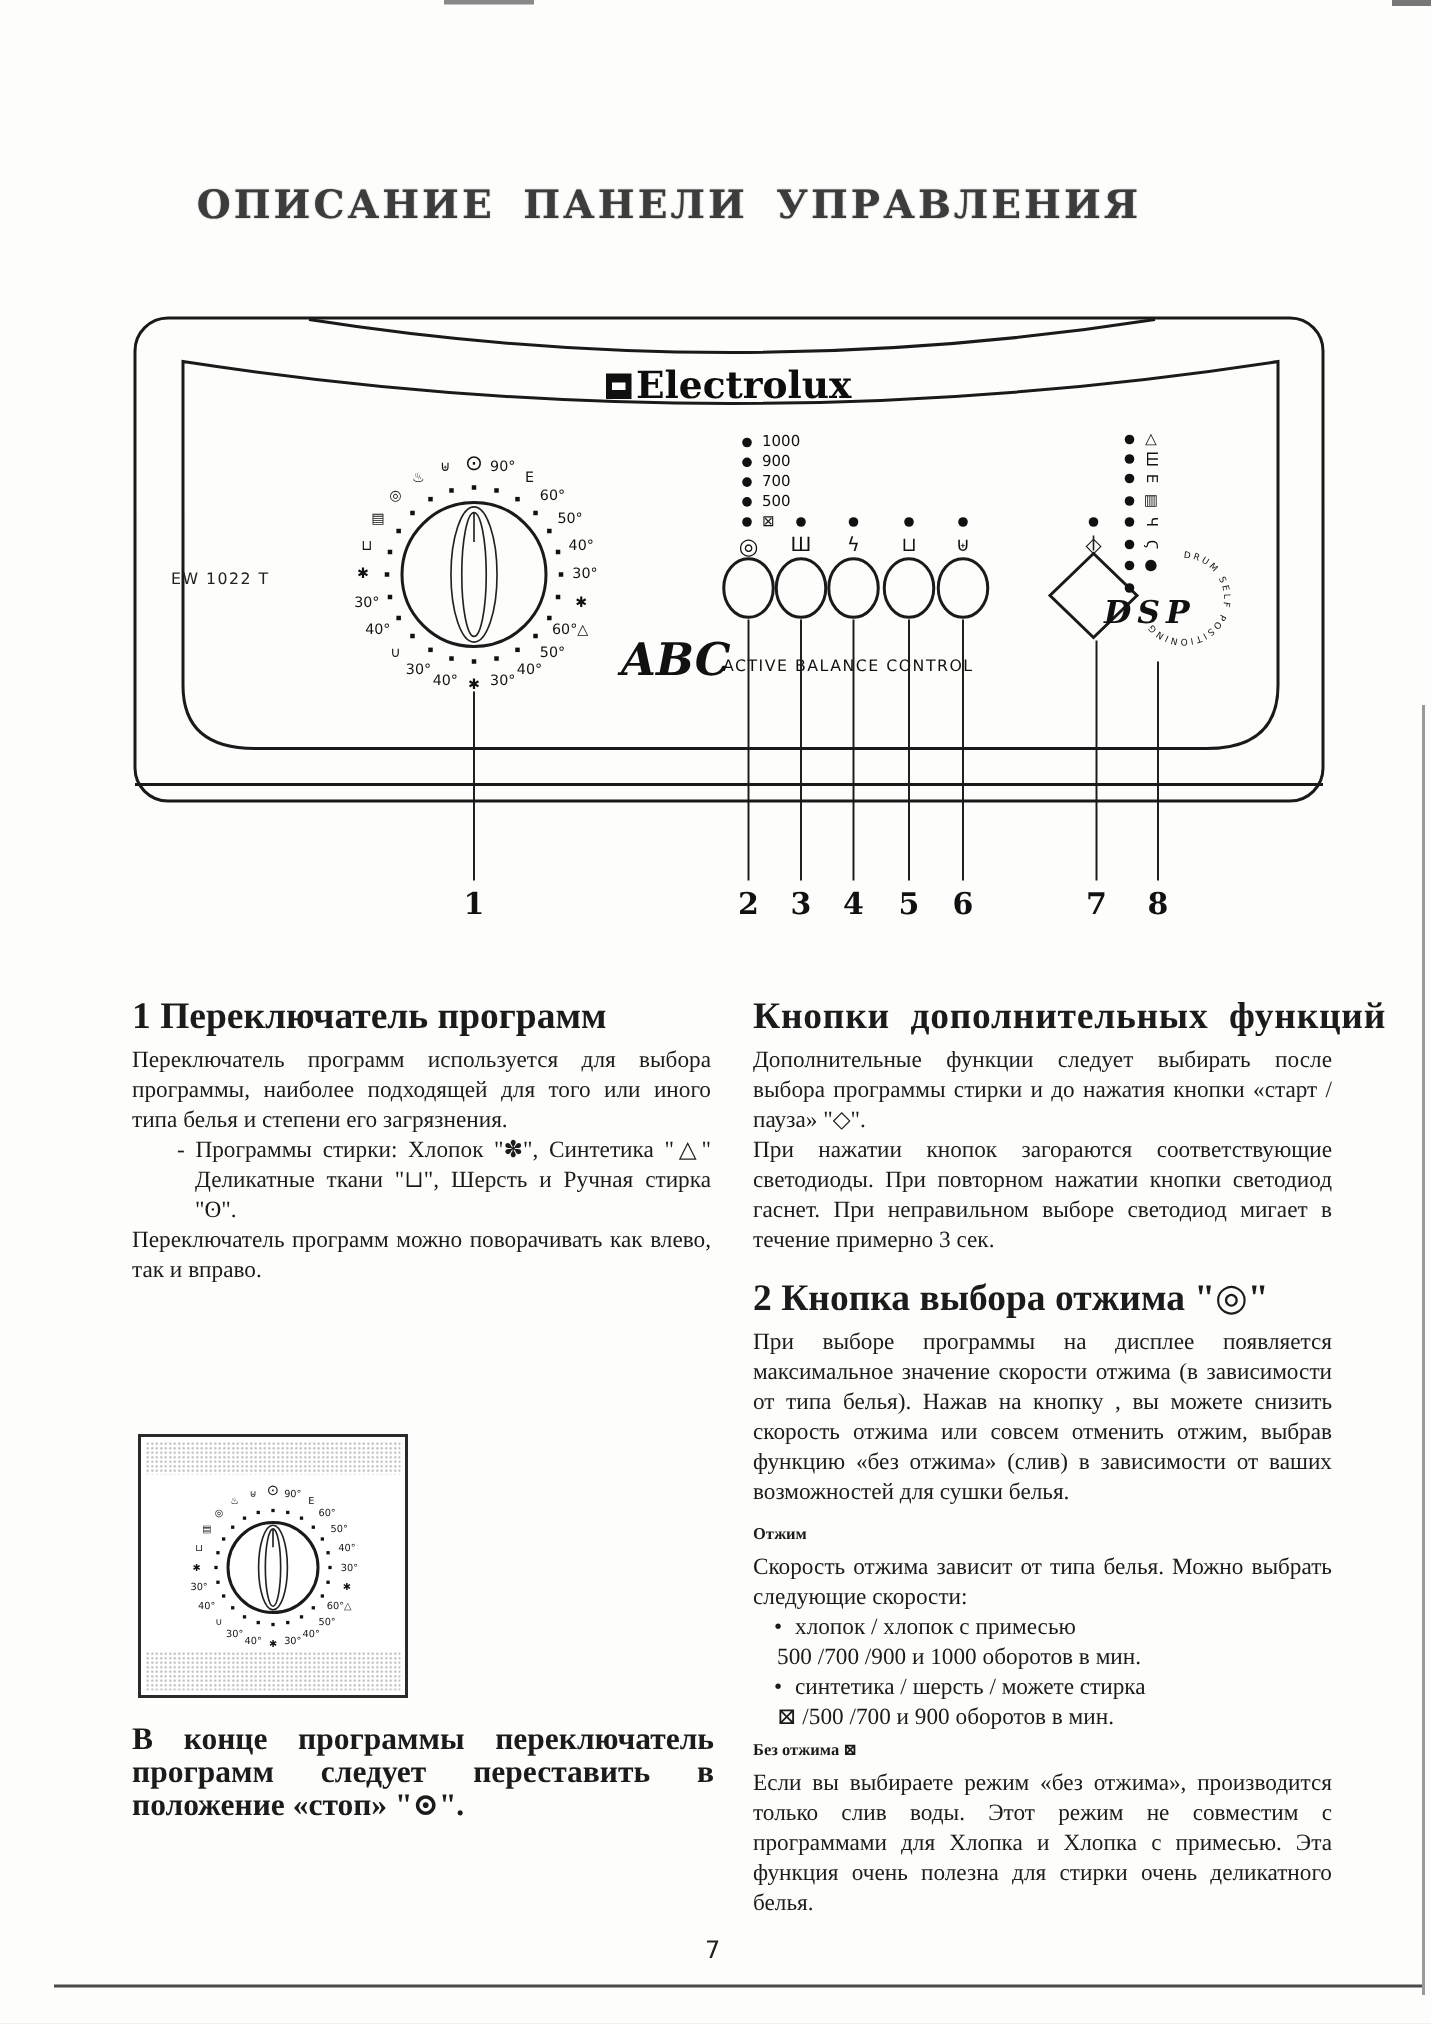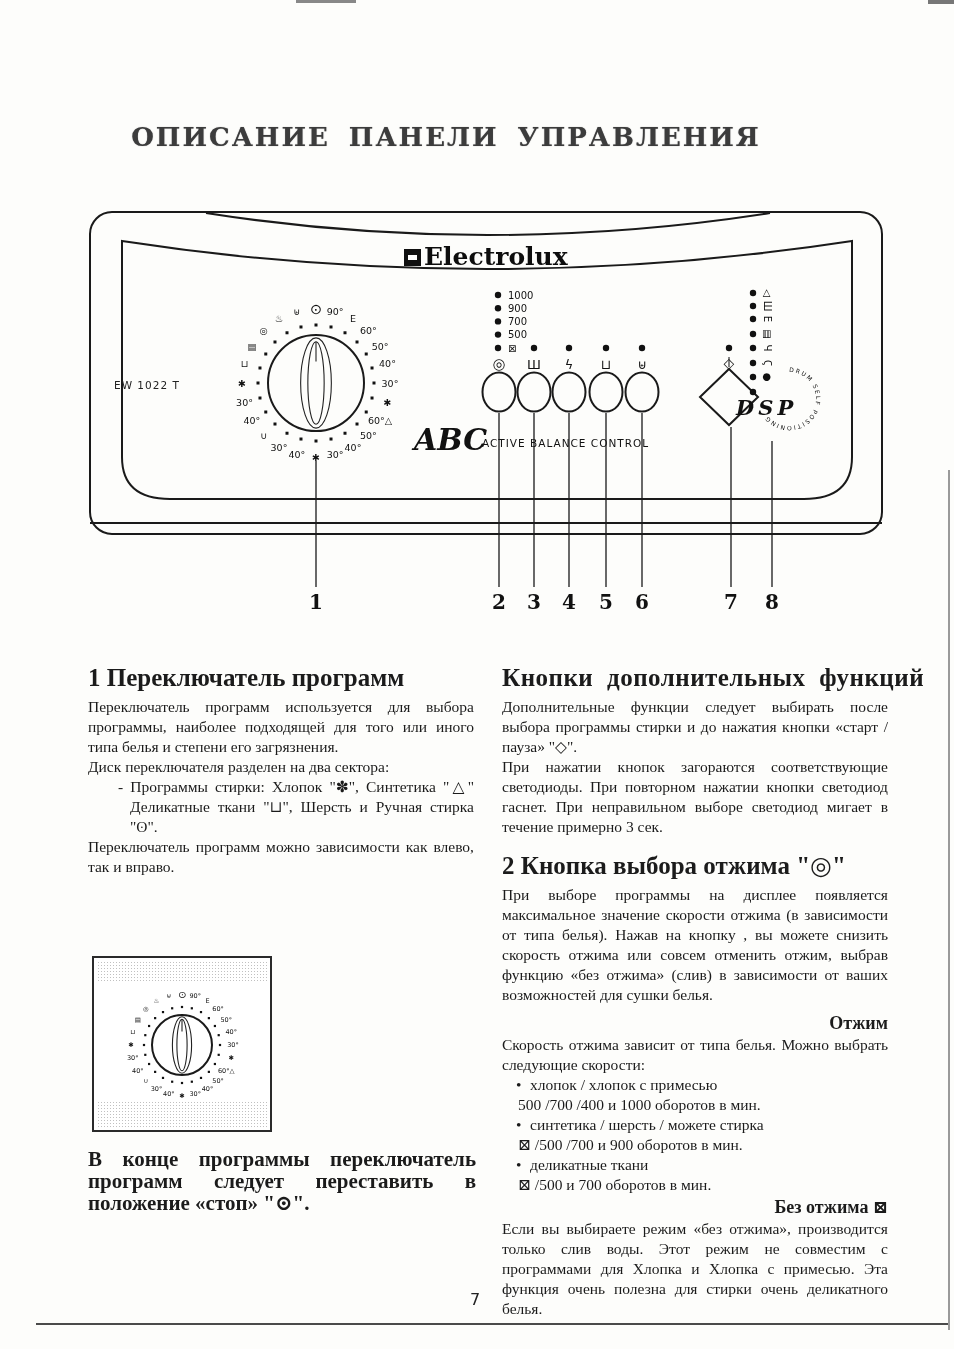--- a/index.html
+++ b/index.html
@@ -30,21 +30,21 @@
   .abcsub{font-family:"DejaVu Sans",sans-serif;font-size:10.5px;letter-spacing:1px;fill:#111;}
   .dsp{font-family:"DejaVu Serif",serif;font-style:italic;font-weight:700;font-size:21px;letter-spacing:4px;fill:#111;}
   .ring{font-family:"DejaVu Sans",sans-serif;font-size:6px;letter-spacing:1.6px;fill:#111;}
   .callnum{font-family:"DejaVu Serif",serif;font-weight:700;font-size:20px;text-anchor:middle;fill:#111;}
   
   .col{position:absolute;width:386px;font-size:15.5px;line-height:20px;text-align:justify;}
   #col-left{left:88px;top:665px;}
   #col-right{left:502px;top:665px;}
   .h-big{font-size:25px;line-height:26px;font-weight:700;margin:0 0 6px 0;text-align:left;}
   .h-wide{letter-spacing:.5px;word-spacing:7px;white-space:nowrap;text-align:center;}
-  .h-sub{font-size:18px;font-weight:700;margin:8px 0 2px 0;text-align:right;}
+  .h-sub{font-size:11px;font-weight:700;margin:8px 0 2px 0;text-align:left;}
   .col p{margin:0 0 0 0;}
   .gap12{margin-top:12px;} .gap16{margin-top:16px;} .gap8{margin-top:8px;} .gap6{margin-top:2px;}
   .sector-list{margin:0;padding:0 0 0 42px;list-style:none;}
   .sector-list li{text-indent:-12px;}
   .bullet-list{margin:0;padding:0 0 0 28px;list-style:none;text-align:left;}
   .bullet-list li::before{content:"•";position:absolute;margin-left:-14px;}
   .bullet-list li{position:relative;}
   .bullet-list .speeds{display:block;margin-left:-12px;}
   .bold-note{position:absolute;left:88px;top:1148px;width:388px;font-weight:700;
     font-size:21px;line-height:22px;text-align:justify;}
@@ -226,25 +226,24 @@
         <line x1="645" y1="222" x2="645" y2="382" class="cline"></line>
         <text x="645" y="404" class="callnum">7</text>
         <line x1="686" y1="236" x2="686" y2="382" class="cline"></line>
         <text x="686" y="404" class="callnum">8</text>
       </g>
   </svg>
 
   <div class="col" id="col-left">
     <div class="h-big">1 Переключатель программ</div>
     <p>Переключатель программ используется для выбора программы, наиболее подходящей для того или иного типа белья и степени его загрязнения.</p>
-    <p class="gap16">Диск переключателя разделен на два сектора:</p>
     <ul class="sector-list">
       <li>-  Программы стирки: Хлопок "✽", Синтетика "△" Деликатные ткани "⊔", Шерсть и Ручная стирка "ʘ".</li>
     </ul>
-    <p class="gap8">Переключатель программ можно зависимости как влево, так и вправо.</p>
+    <p class="gap8">Переключатель программ можно поворачивать как влево, так и вправо.</p>
   </div>
 
   <div id="dial-image-box">
     <div class="noise top"></div>
     <svg id="mini" width="176" height="124" viewBox="0 0 176 124">
       <g id="dial-mini">
           <circle cx="88" cy="62" r="30" class="ln"></circle>
           <ellipse cx="88" cy="62" rx="9.6" ry="28.2" class="lnthin"></ellipse>
           <ellipse cx="88" cy="62" rx="5.1000000000000005" ry="25.8" class="lnthin"></ellipse>
           <line x1="88" y1="36.2" x2="88" y2="48.5" class="lnthin"></line>
@@ -307,30 +306,26 @@
     <div class="h-big h-wide">Кнопки дополнительных функций</div>
     <p>Дополнительные функции следует выбирать после выбора программы стирки и до нажатия кнопки «старт / пауза» "◇".</p>
     <p class="gap12">При нажатии кнопок загораются соответствующие светодиоды. При повторном нажатии кнопки светодиод гаснет. При неправильном выборе светодиод мигает в течение примерно 3 сек.</p>
     <div class="h-big gap16">2 Кнопка выбора отжима "◎"</div>
     <p>При выборе программы на дисплее появляется максимальное значение скорости отжима (в зависимости от типа белья). Нажав на кнопку , вы можете снизить скорость отжима или совсем отменить отжим, выбрав функцию «без отжима» (слив) в зависимости от ваших возможностей для сушки белья.</p>
     <div class="h-sub">Отжим</div>
     <p>Скорость отжима зависит от типа белья. Можно выбрать следующие скорости:</p>
     <ul class="bullet-list">
       <li>
         <span>хлопок / хлопок с примесью</span>
-        <span class="speeds">500 /700 /400 и 1000 оборотов в мин.</span>
+        <span class="speeds">500 /700 /900 и 1000 оборотов в мин.</span>
       </li>
       <li>
         <span>синтетика / шерсть / можете стирка</span>
         <span class="speeds">⊠ /500 /700 и 900 оборотов в мин.</span>
       </li>
-      <li>
-        <span>деликатные ткани</span>
-        <span class="speeds">⊠ /500 и 700 оборотов в мин.</span>
-      </li>
     </ul>
     <div class="h-sub gap6">Без отжима ⊠</div>
     <p>Если вы выбираете режим «без отжима», производится только слив воды. Этот режим не совместим с программами для Хлопка и Хлопка с примесью. Эта функция очень полезна для стирки очень деликатного белья.</p>
   </div>
 
   <div id="page-number">7</div>
 
   <div class="artifact" id="edge-bottom"></div>
   <div class="artifact" id="edge-right"></div>
   <div class="artifact" id="mark-tr"></div>

